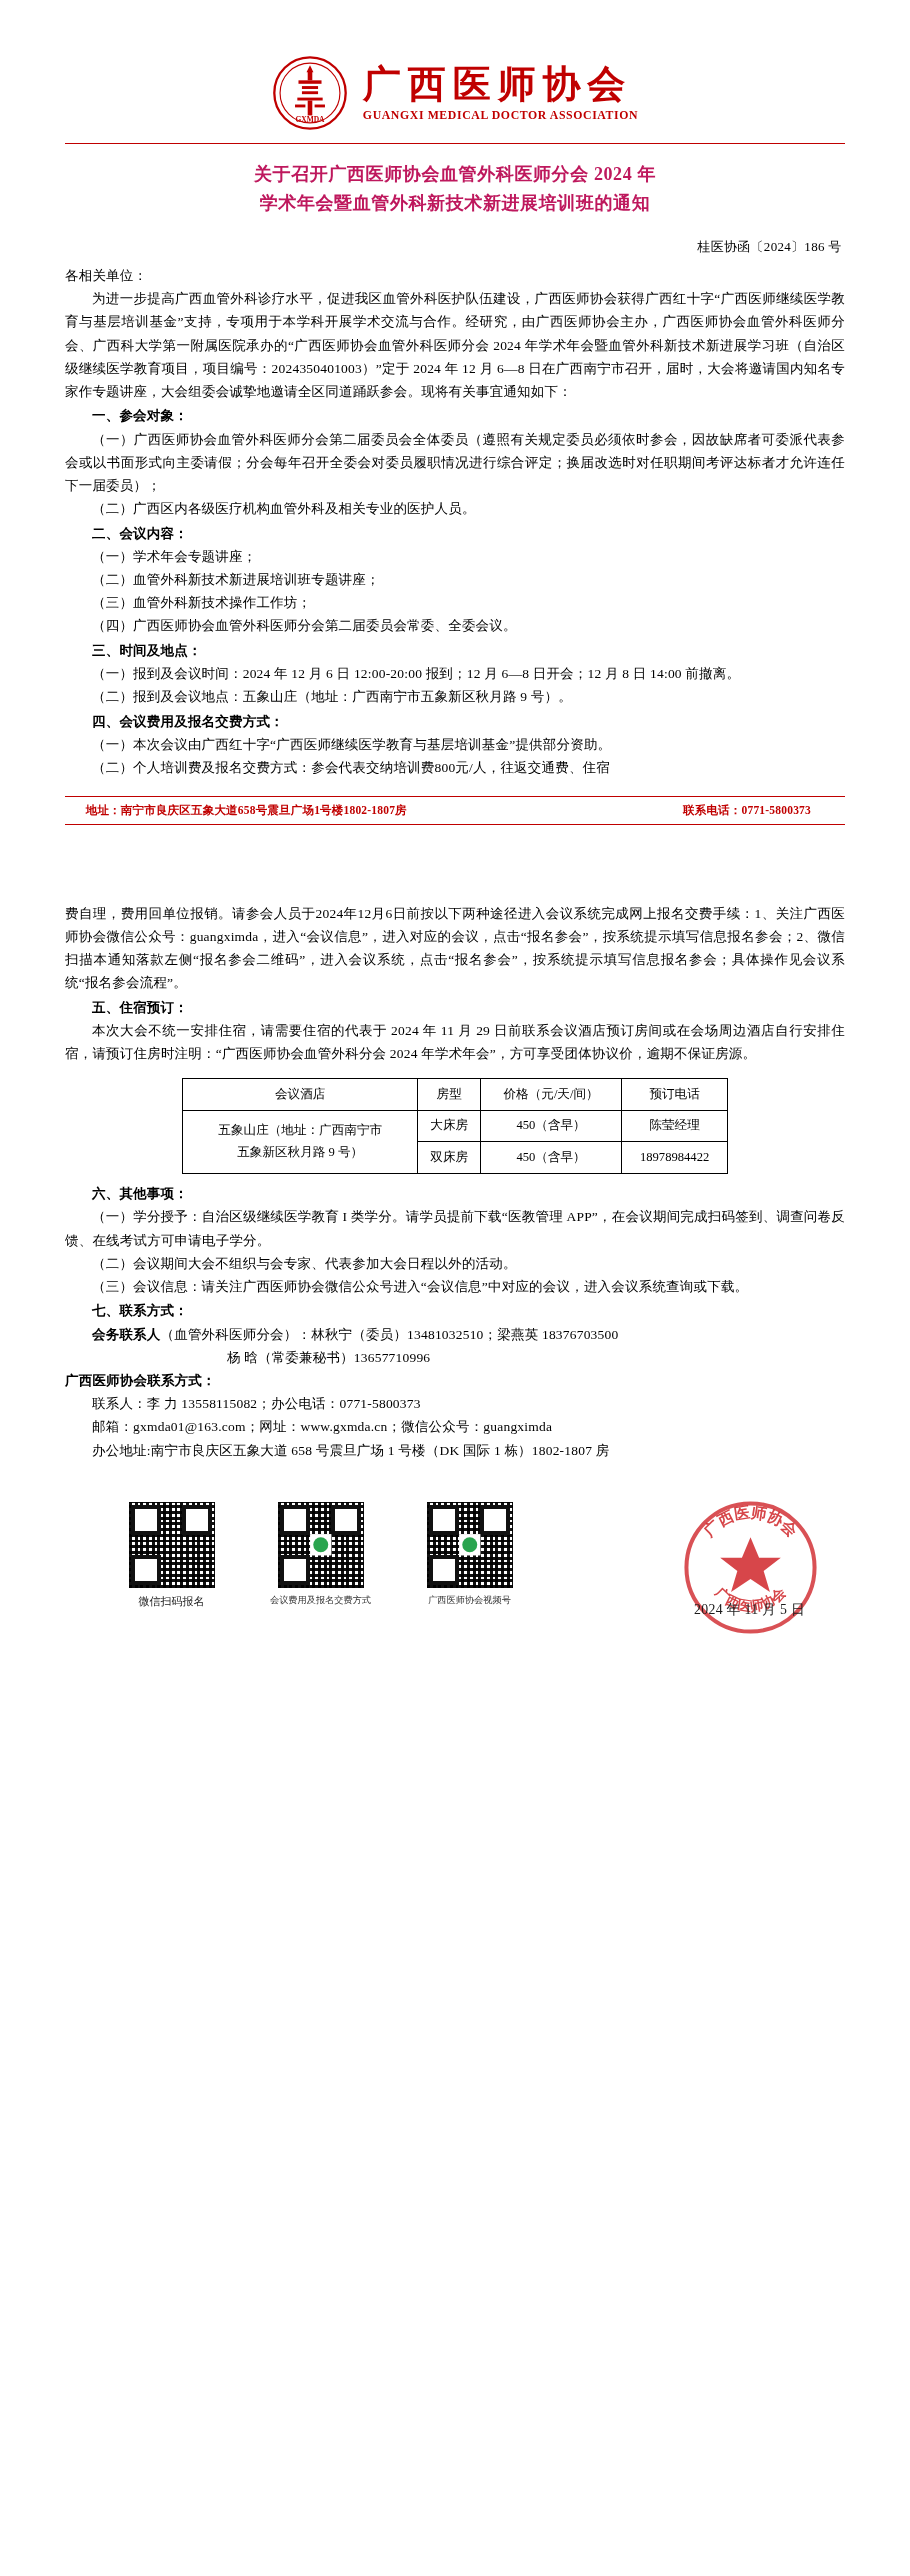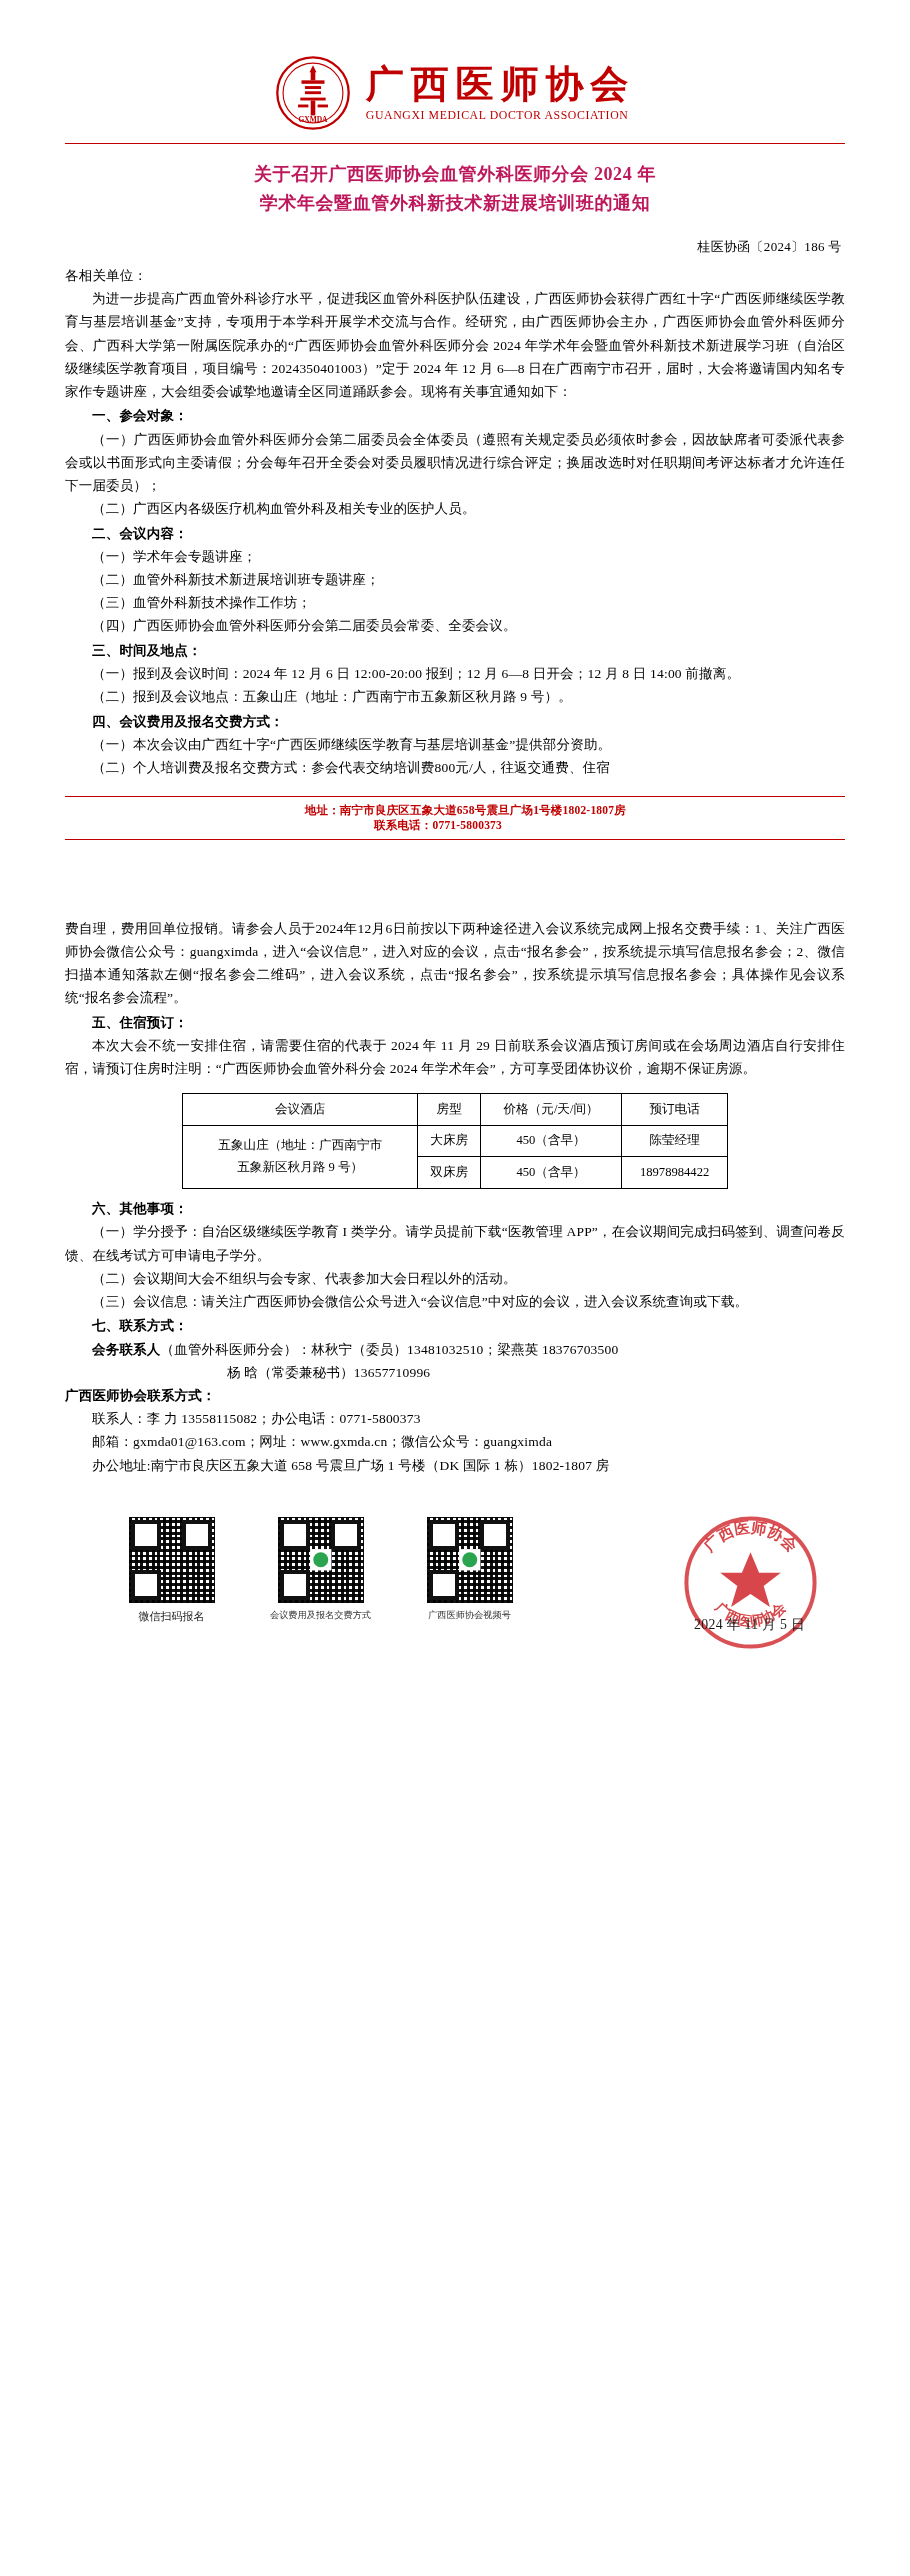--- a/index.html
+++ b/index.html
@@ -50,21 +50,21 @@
     font-family: "Liberation Serif", serif;
     font-weight: bold;
     font-size: 38px;
     letter-spacing: 6.9px;
     color: #c00000;
     line-height: 1.12;
     white-space: nowrap;
   }
   .lh-en {
     font-family: "Liberation Serif", serif;
-    font-weight: normal;
+    font-weight: bold;
     font-size: 11.8px;
     letter-spacing: 0.6px;
     color: #c00000;
     margin-top: 3.4px;
     white-space: nowrap;
   }
   .red-rule {
     height: 1.7px;
     background: #c00000;
     margin: 11.5px auto 0 auto;
@@ -117,21 +117,20 @@
     border-top: 1.1px solid #c00000;
     border-bottom: 1.1px solid #c00000;
     padding: 5.7px 0 5.7px 0;
     display: flex;
     justify-content: space-between;
     align-items: center;
     font-size: 11.5px;
     color: #c00000;
     font-weight: bold;
     letter-spacing: 0.2px;
-    flex-direction: column;
   }
   .footer-band .left { padding-left: 20.7px; }
   .footer-band .right { padding-right: 34px; }
 
   .page-gap { height: 69px; }
 
   
   table.hotel {
     border-collapse: collapse;
     margin: 12.6px auto 5.7px auto;

